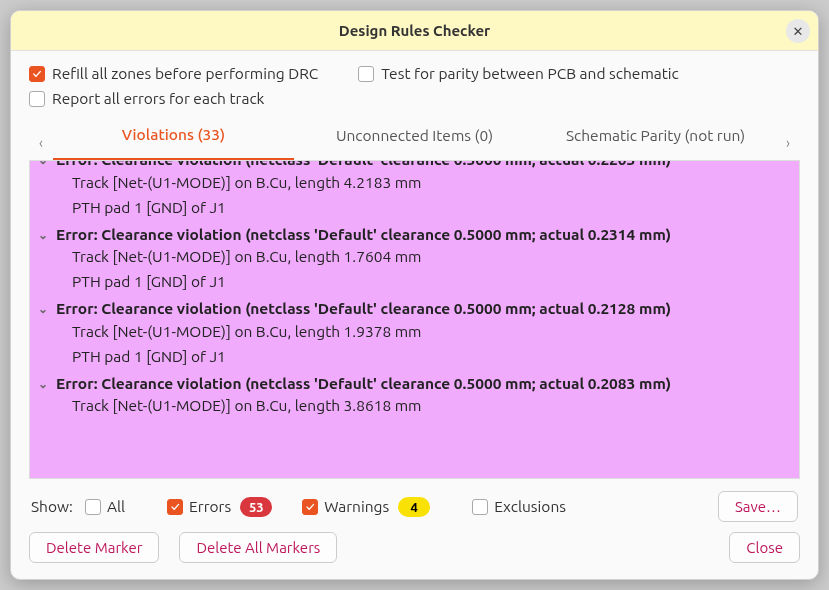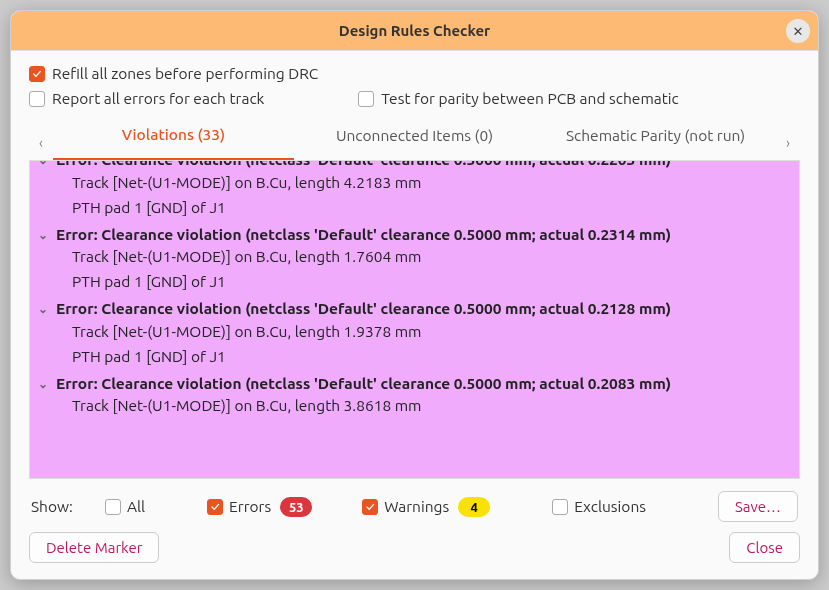--- a/index.html
+++ b/index.html
@@ -1,23 +1,23 @@
 <!DOCTYPE html>
 <html><head>
 <meta charset="utf-8">
 <style>
 * { box-sizing: border-box; margin: 0; padding: 0; font-family: Ubuntu, "Segoe UI", Arial, sans-serif; }
 body { background: #ccc; display: flex; align-items: center; justify-content: center; width: 829px; height: 590px; }
 .window { width: 809px; height: 570px; background: #fafafa; border-radius: 10px; box-shadow: 0 4px 20px rgba(0,0,0,0.25); display: flex; flex-direction: column; overflow: hidden; border: 1px solid #d0d0d0; }
-.titlebar { height: 40px; display: flex; align-items: center; justify-content: center; position: relative; background: #fdba74; border-bottom: 1px solid #e0e0e0; }
+.titlebar { height: 40px; display: flex; align-items: center; justify-content: center; position: relative; background: #fef9c3; border-bottom: 1px solid #e0e0e0; }
 .titlebar-title { font-weight: 600; font-size: 15px; color: #333; }
 .close-btn { position: absolute; right: 8px; top: 8px; width: 24px; height: 24px; border-radius: 50%; background: #e8e8e8; display: flex; align-items: center; justify-content: center; cursor: pointer; font-size: 13px; color: #444; border: none; }
 .content { flex: 1; padding: 14px 18px 16px 18px; display: flex; flex-direction: column; gap: 0; }
 .options-row { display: flex; gap: 40px; padding-bottom: 6px; }
-.options-col { display: flex; flex-direction: column; gap: 8px; justify-content: flex-end; }
+.options-col { display: flex; flex-direction: column; gap: 8px; }
 .check-label { display: flex; align-items: center; gap: 7px; font-size: 15.5px; color: #333; cursor: pointer; user-select: none; }
 .checkbox { width: 16px; height: 16px; border: 1.5px solid #aaa; border-radius: 3px; display: inline-flex; align-items: center; justify-content: center; background: #fff; flex-shrink: 0; }
 .checkbox.checked { background: #e95420; border-color: #e95420; }
 .checkbox.checked::after { content: "✓"; color: #fff; font-size: 12px; font-weight: bold; line-height: 1; }
 .tabs { display: flex; align-items: center; border-bottom: 1px solid #ddd; margin-top: 12px; height: 36px; }
 .tab-arrow { width: 24px; height: 100%; display: flex; align-items: center; justify-content: center; color: #888; cursor: pointer; font-size: 14px; }
 .tab { flex: 1; text-align: center; font-size: 15.5px; color: #555; padding: 6px 0 20px 0; cursor: pointer; height: 100%; display: flex; align-items: center; justify-content: center; }
 .tab.active { color: #e95420; border-bottom: 2.5px solid #e95420; font-weight: 500; }
 .violations-panel { border: 1px solid #ddd; background: #f0abfc; flex: 1; overflow: hidden; margin-top: -1px; }
 .tree { padding: 2px 4px; font-size: 15.5px; color: #222; height: 100%; overflow: hidden; }
@@ -27,21 +27,21 @@
 .tree-title { flex: 1; }
 .tree-children { padding-left: 38px; font-weight: 400; line-height: 1.6; }
 .show-bar { display: flex; align-items: center; gap: 12px; padding: 12px 2px 10px 2px; font-size: 15.5px; color: #333; }
 .show-label { margin-right: 0; }
 .badge { display: inline-flex; align-items: center; justify-content: center; min-width: 32px; height: 20px; border-radius: 10px; font-size: 13px; font-weight: 700; padding: 0 8px; margin-left: 3px; }
 .badge-red { background: #d9363e; color: #fff; }
 .badge-yellow { background: #f9e106; color: #000; }
 .spacer { flex: 1; }
 .btn { background: #fdfdfd; border: 1px solid #ccc; border-radius: 6px; padding: 6px 16px; font-size: 15px; color: #be185d; cursor: pointer; }
 .button-row { display: flex; gap: 20px; align-items: center; }
-.filter-group { display: flex; align-items: center; gap: 6px; margin-left: 20px; }
+.filter-group { display: flex; align-items: center; gap: 6px; }
 </style>
 </head>
 <body>
 
 <div class="window">
   <div class="titlebar">
     <span class="titlebar-title">Design Rules Checker</span>
     <button class="close-btn">
       <span>✕</span>
     </button>
@@ -160,18 +160,19 @@
         <span class="checkbox"></span>
         <span>Exclusions</span>
       </label>
 
       <div class="spacer"></div>
       <button class="btn">Save…</button>
     </div>
 
     <div class="button-row">
       <button class="btn">Delete Marker</button>
+      <button class="btn">Delete All Markers</button>
       <div class="spacer"></div>
       <button class="btn">Close</button>
     </div>
 
   </div>
 </div>
 
 </body></html>

